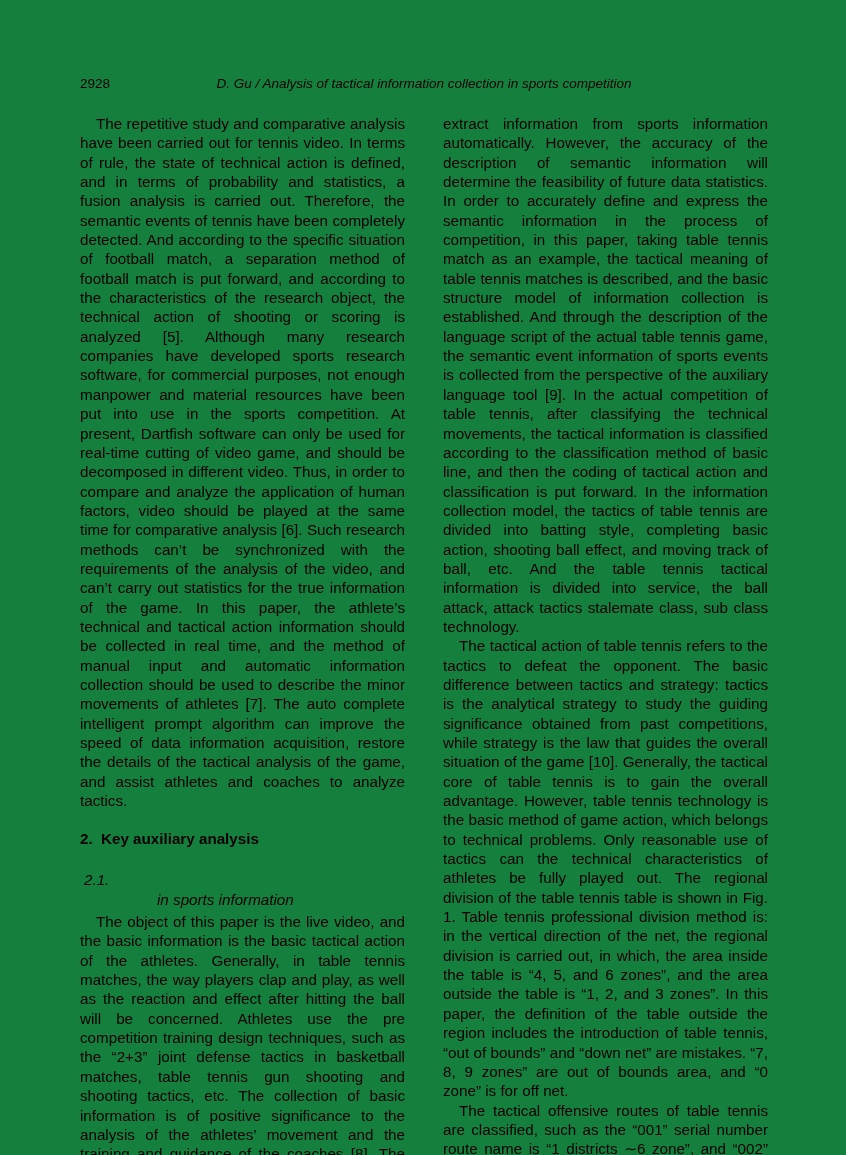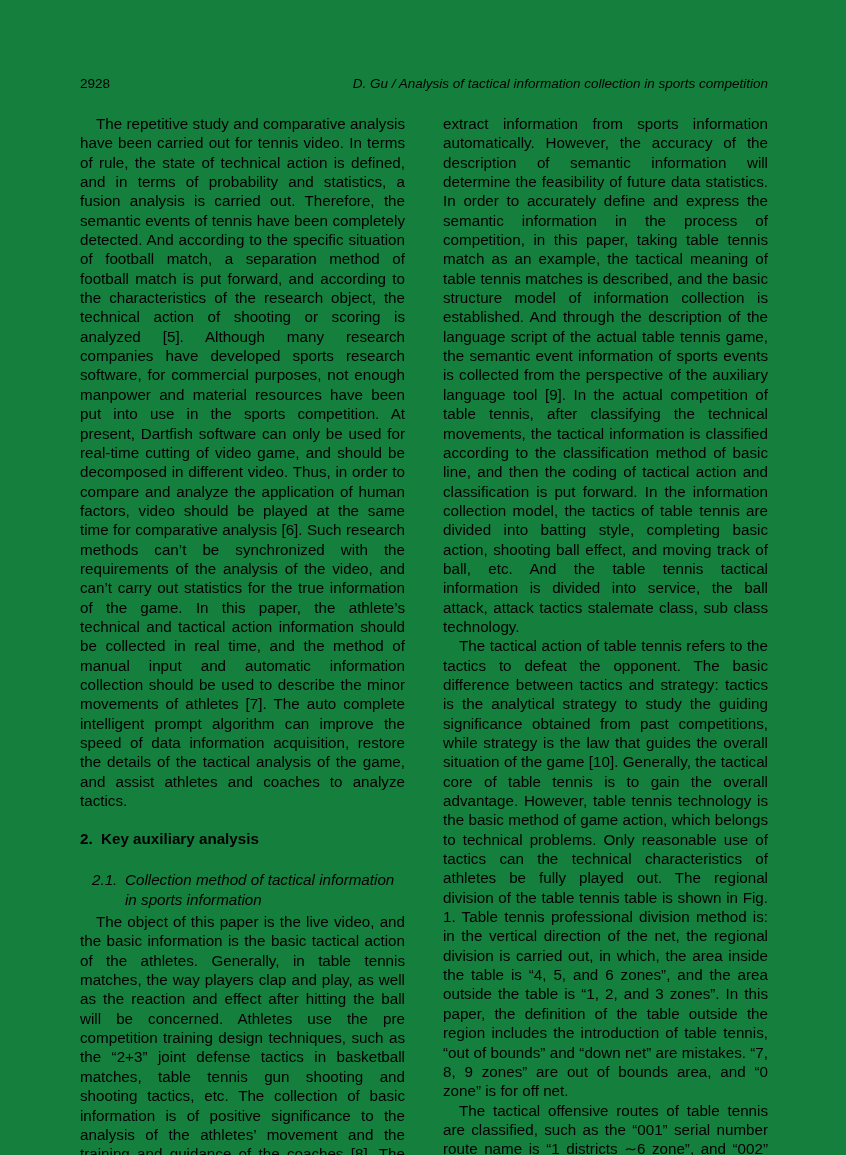--- a/index.html
+++ b/index.html
@@ -28,21 +28,21 @@
     line-height: 15px;
   }
   .page-num {
     position: absolute;
     left: 0;
     top: 0;
     font-style: normal;
   }
   .running-title {
     display: block;
-    text-align: right;
+    text-align: center;
     font-style: italic;
   }
   
   .columns {
     position: absolute;
     top: 114px;
     left: 80px;
     width: 688px;
     display: flex;
     gap: 38px;
@@ -65,26 +65,27 @@
     margin: 19px 0 0 0;
     font-size: 15.2px;
     line-height: 19px;
     font-weight: bold;
     display: flex;
   }
   .section-num {
     flex: 0 0 21px;
   }
   .subsection-heading {
-    margin: 22px 0 0 12px;
+    margin: 22px 0 0 4px;
     font-size: 15.2px;
     line-height: 19.35px;
     font-weight: normal;
     font-style: italic;
     display: flex;
+    gap: 40px;
   }
   .subsec-num {
     flex: 0 0 33px;
   }
   .subsec-title {
     flex: 1;
   }
   .col .subsection-heading + .para {
     margin-top: 3px;
   }
@@ -105,21 +106,21 @@
       <p class="para indent">The repetitive study and comparative analysis have been carried out for tennis video. In terms of rule, the state of technical action is defined, and in terms of probability and statistics, a fusion analysis is carried out. Therefore, the semantic events of tennis have been completely detected. And according to the specific situation of football match, a separation method of football match is put forward, and according to the characteristics of the research object, the technical action of shooting or scoring is analyzed [5]. Although many research companies have developed sports research software, for commercial purposes, not enough manpower and material resources have been put into use in the sports competition. At present, Dartfish software can only be used for real-time cutting of video game, and should be decomposed in different video. Thus, in order to compare and analyze the application of human factors, video should be played at the same time for comparative analysis [6]. Such research methods can’t be synchronized with the requirements of the analysis of the video, and can’t carry out statistics for the true information of the game. In this paper, the athlete’s technical and tactical action information should be collected in real time, and the method of manual input and automatic information collection should be used to describe the minor movements of athletes [7]. The auto complete intelligent prompt algorithm can improve the speed of data information acquisition, restore the details of the tactical analysis of the game, and assist athletes and coaches to analyze tactics.</p>
 
       <h2 class="section-heading">
         <span class="section-num">2.</span>
         <span>Key auxiliary analysis</span>
       </h2>
 
       <h3 class="subsection-heading">
         <span class="subsec-num">2.1.</span>
         <span class="subsec-title">
-          <span>Collection method of tactical information</span><br>
+          <br>
           <span>in sports information</span>
         </span>
       </h3>
 
       <p class="para indent">The object of this paper is the live video, and the basic information is the basic tactical action of the athletes. Generally, in table tennis matches, the way players clap and play, as well as the reaction and effect after hitting the ball will be concerned. Athletes use the pre competition training design techniques, such as the “2+3” joint defense tactics in basketball matches, table tennis gun shooting and shooting tactics, etc. The collection of basic information is of positive significance to the analysis of the athletes’ movement and the training and guidance of the coaches [8]. The semantic information of sports games in this study is relatively complex, and therefore, the existing technology can’t</p>
     </div>
 
     <div class="col">
       <p class="para">extract information from sports information automatically. However, the accuracy of the description of semantic information will determine the feasibility of future data statistics. In order to accurately define and express the semantic information in the process of competition, in this paper, taking table tennis match as an example, the tactical meaning of table tennis matches is described, and the basic structure model of information collection is established. And through the description of the language script of the actual table tennis game, the semantic event information of sports events is collected from the perspective of the auxiliary language tool [9]. In the actual competition of table tennis, after classifying the technical movements, the tactical information is classified according to the classification method of basic line, and then the coding of tactical action and classification is put forward. In the information collection model, the tactics of table tennis are divided into batting style, completing basic action, shooting ball effect, and moving track of ball, etc. And the table tennis tactical information is divided into service, the ball attack, attack tactics stalemate class, sub class technology.</p>
       <p class="para indent">The tactical action of table tennis refers to the tactics to defeat the opponent. The basic difference between tactics and strategy: tactics is the analytical strategy to study the guiding significance obtained from past competitions, while strategy is the law that guides the overall situation of the game [10]. Generally, the tactical core of table tennis is to gain the overall advantage. However, table tennis technology is the basic method of game action, which belongs to technical problems. Only reasonable use of tactics can the technical characteristics of athletes be fully played out. The regional division of the table tennis table is shown in Fig. 1. Table tennis professional division method is: in the vertical direction of the net, the regional division is carried out, in which, the area inside the table is “4, 5, and 6 zones”, and the area outside the table is “1, 2, and 3 zones”. In this paper, the definition of the table outside the region includes the introduction of table tennis, “out of bounds” and “down net” are mistakes. “7, 8, 9 zones” are out of bounds area, and “0 zone” is for off net.</p>

